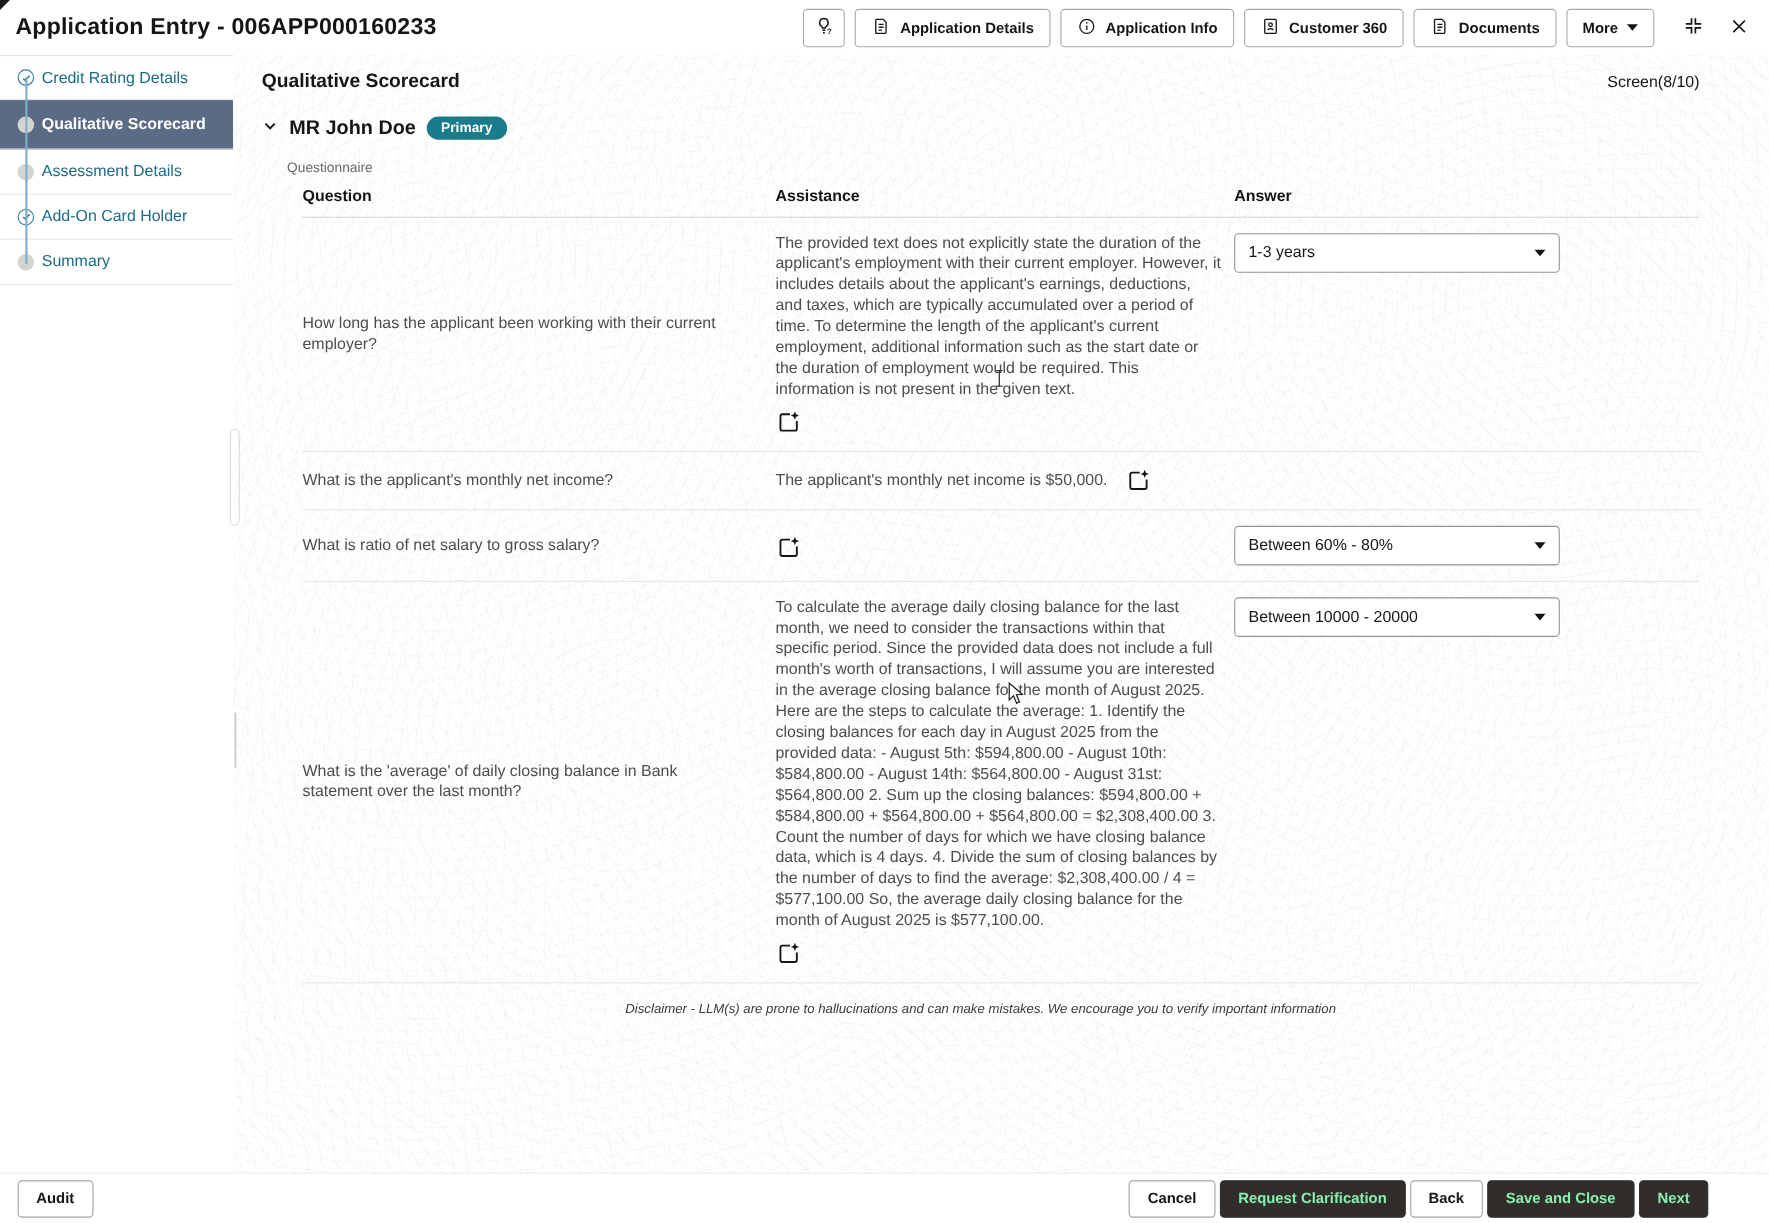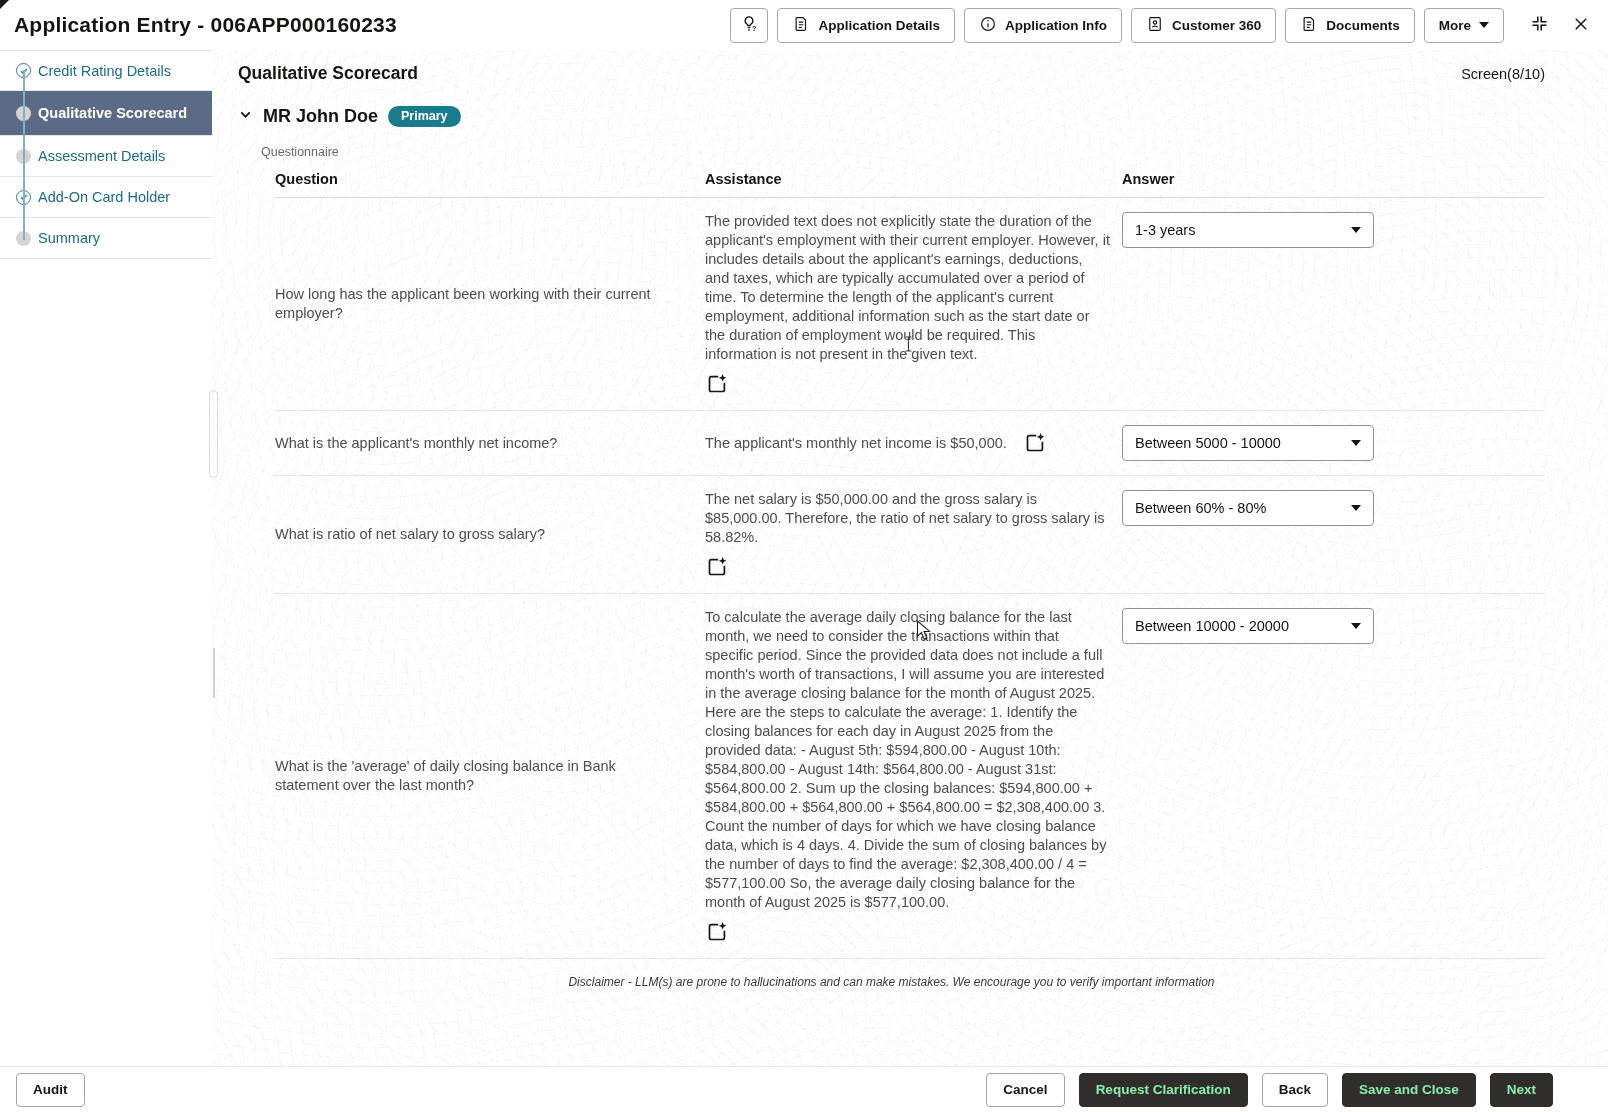--- a/index.html
+++ b/index.html
@@ -88,34 +88,34 @@
   .thead { padding-bottom:10px; border-bottom:1px solid #d9d7d4; font-size:14.5px; font-weight:bold; }
   .qrow { border-bottom:1px solid #e8e6e4; padding:14px 0; }
   .qcell-question { display:flex; align-items:center; padding-right:32px; font-size:14.5px; line-height:19px; color:#4f4d4b; }
   .qcell-assist { padding-right:12px; font-size:14.5px; line-height:19px; color:#4f4d4b; }
   .qcell-assist .ai-icon { margin-top:8px; }
   .assist-inline { display:flex; align-items:center; gap:16px; }
   .assist-inline .ai-icon { margin-top:0; }
   .ai-icon { width:24px; height:24px; cursor:pointer; }
 
   .dropdown {
-    width:252px; height:36px; background:#fff; border:1px solid #959391; border-radius:4px;
+    width:296px; height:36px; background:#fff; border:1px solid #959391; border-radius:4px;
     display:flex; align-items:center; padding:0 12px; font-size:14.5px; color:#161513; cursor:pointer;
   }
   .dd-caret { margin-left:auto; width:0; height:0; border-left:5px solid transparent; border-right:5px solid transparent; border-top:6px solid #161513; }
 
   .disclaimer { margin-top:16px; font-size:12px; font-style:italic; color:#3c3a38;text-align:center; }
 
   
   .footer {
     position:absolute; left:0; right:0; bottom:0; height:46px; background:#fff;
     border-top:1px solid #eceae8; display:flex; align-items:center; z-index:5;
   }
   .footer-left { margin-left:16px; }
-  .footer-right { margin-left:auto; margin-right:55px; display:flex; gap:14px; }
+  .footer-right { margin-left:auto; margin-right:55px; display:flex; gap:4px; }
   .fbtn {
     height:34px; padding:0 16px; border-radius:4px; font-size:13.5px; font-weight:bold; cursor:pointer;
     background:#fff; border:1px solid #a5a3a1; color:#161513; white-space:nowrap;
   }
   .fbtn.dark { background:#312d2a; border-color:#312d2a; color:#86efac; }
 
   
   .corner-wedge { position:absolute; top:0; left:0; width:0; height:0;
     border-top:9px solid #1a1a1a; border-right:9px solid transparent; z-index:9; }
   .scroll-hint1 { position:absolute; left:209px; top:390px; width:9px; height:88px;
@@ -291,32 +291,25 @@
           <div class="qcell-question">What is the applicant's monthly net income?</div>
           <div class="qcell-assist assist-inline">
             <p>The applicant's monthly net income is $50,000.</p>
             <div class="ai-icon">
               <svg width="24" height="24" viewBox="0 0 24 24" fill="none" stroke="#161513" stroke-width="1.7">
                 <path d="M13.2 4.6H6.3c-1 0-1.8.8-1.8 1.8v11.3c0 1 .8 1.8 1.8 1.8h11.3c1 0 1.8-.8 1.8-1.8v-6.9"></path>
                 <path d="M17.6 2l1.1 2.7L21.4 5.8l-2.7 1.1-1.1 2.7-1.1-2.7-2.7-1.1 2.7-1.1z" fill="#161513" stroke="none"></path>
               </svg>
             </div>
           </div>
-          <div>
-            <div class="dropdown">
-              <span>Between 5000 - 10000</span>
-              <span class="dd-caret"></span>
-            </div>
-          </div>
         </div>
 
         <div class="qrow">
           <div class="qcell-question">What is ratio of net salary to gross salary?</div>
           <div class="qcell-assist">
-            <p>The net salary is $50,000.00 and the gross salary is $85,000.00. Therefore, the ratio of net salary to gross salary is 58.82%.</p>
             <div class="ai-icon">
               <svg width="24" height="24" viewBox="0 0 24 24" fill="none" stroke="#161513" stroke-width="1.7">
                 <path d="M13.2 4.6H6.3c-1 0-1.8.8-1.8 1.8v11.3c0 1 .8 1.8 1.8 1.8h11.3c1 0 1.8-.8 1.8-1.8v-6.9"></path>
                 <path d="M17.6 2l1.1 2.7L21.4 5.8l-2.7 1.1-1.1 2.7-1.1-2.7-2.7-1.1 2.7-1.1z" fill="#161513" stroke="none"></path>
               </svg>
             </div>
           </div>
           <div>
             <div class="dropdown">
               <span>Between 60% - 80%</span>

